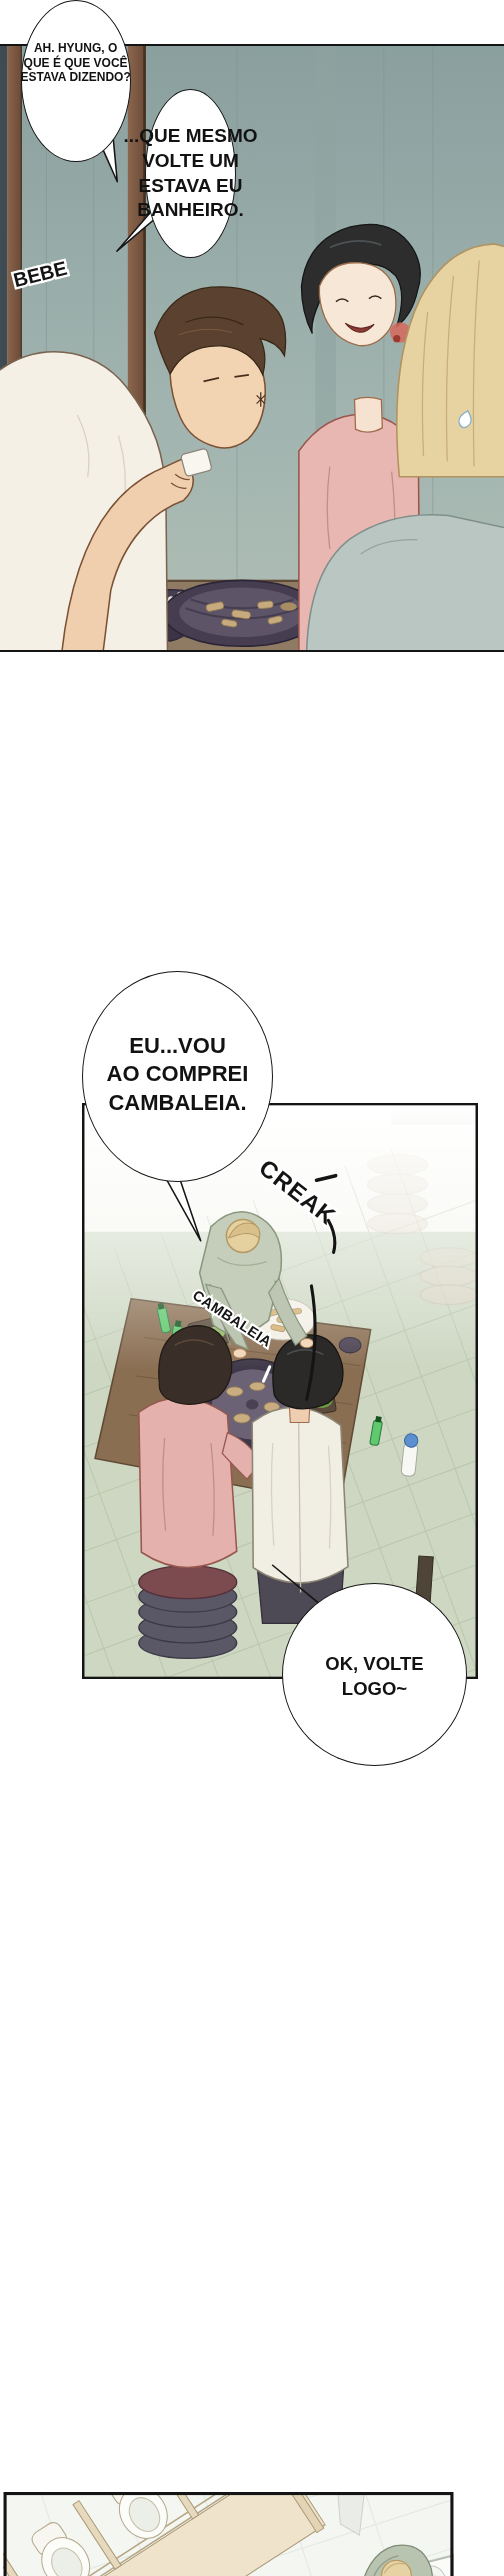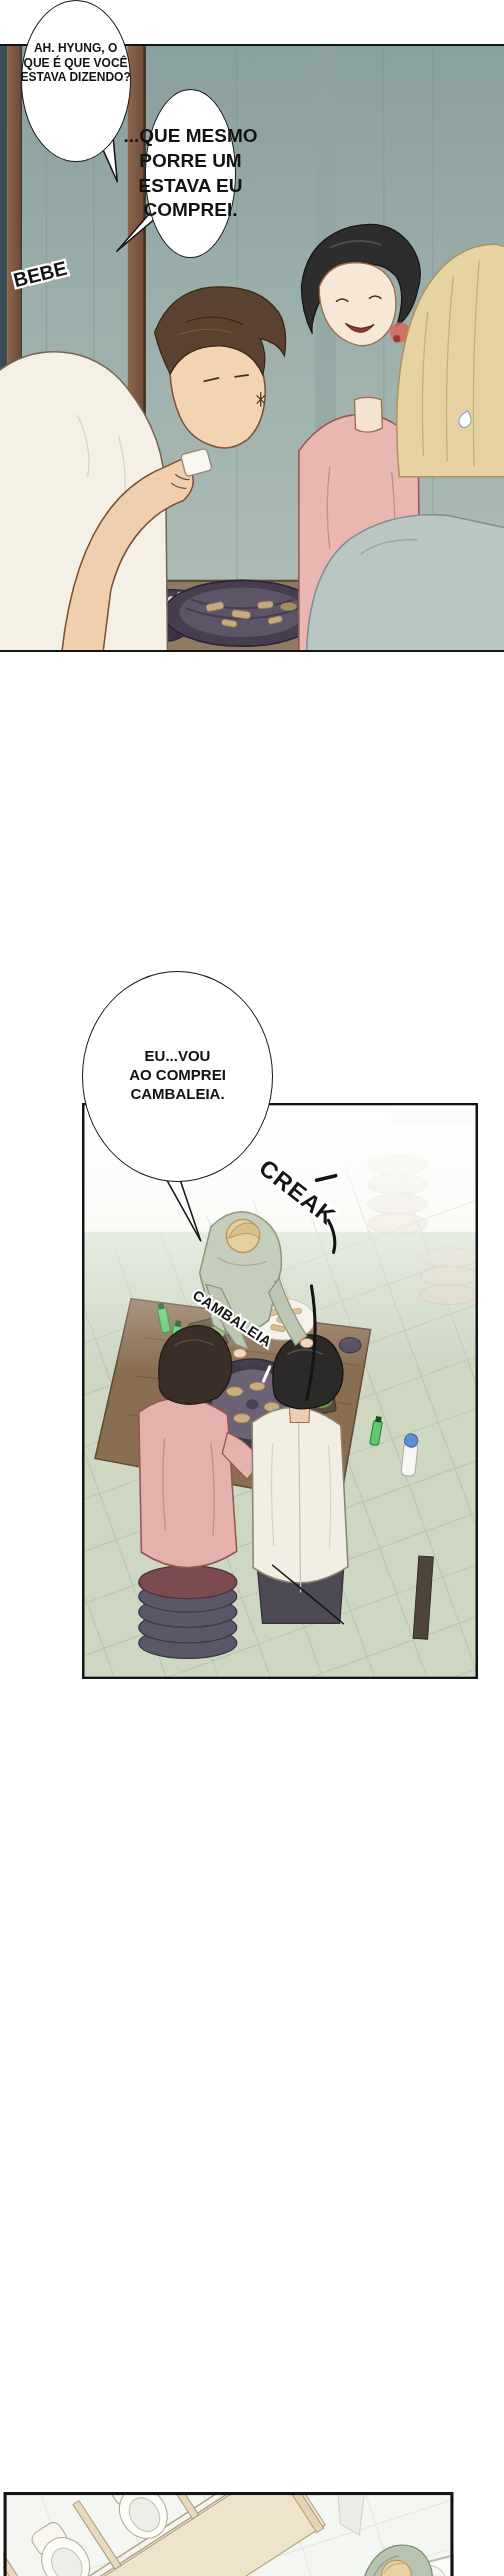--- a/index.html
+++ b/index.html
@@ -407,26 +407,30 @@
   </svg>
 
   <div class="bubble" style="left:20.6px;top:0;width:110px;height:162px;padding-bottom:36px;font-size:12px;line-height:1.22;">
     <span class="ln">AH. HYUNG, O</span>
     <span class="ln">QUE É QUE VOCÊ</span>
     <span class="ln">ESTAVA DIZENDO?</span>
   </div>
 
   <div class="bubble" style="left:145px;top:41px;width:91px;height:169px;font-size:19px;line-height:1.3;margin-top:48px;">
     <span class="ln">...QUE MESMO</span>
-    <span class="ln">PORRE UM</span>
+    <span class="ln">VOLTE UM</span>
     <span class="ln">ESTAVA EU</span>
-    <span class="ln">COMPREI.</span>
+    <span class="ln">BANHEIRO.</span>
   </div>
 
-  <div class="bubble" style="left:82px;top:971px;width:191px;height:211px;padding-bottom:4.1px;font-size:15px;line-height:1.28;">
+  <div class="bubble" style="left:82px;top:971px;width:191px;height:211px;padding-bottom:4.1px;font-size:22px;line-height:1.28;">
     <span class="ln">EU...VOU</span>
     <span class="ln">AO COMPREI</span>
     <span class="ln">CAMBALEIA.</span>
   </div>
 
+  <div class="bubble" style="left:282px;top:1583px;width:185px;height:183px;padding-top:5.2px;font-size:18.5px;line-height:1.35;">
+    <span class="ln">OK, VOLTE</span>
+    <span class="ln">LOGO~</span>
+  </div>
 
 </div>
 
 
 </body></html>

